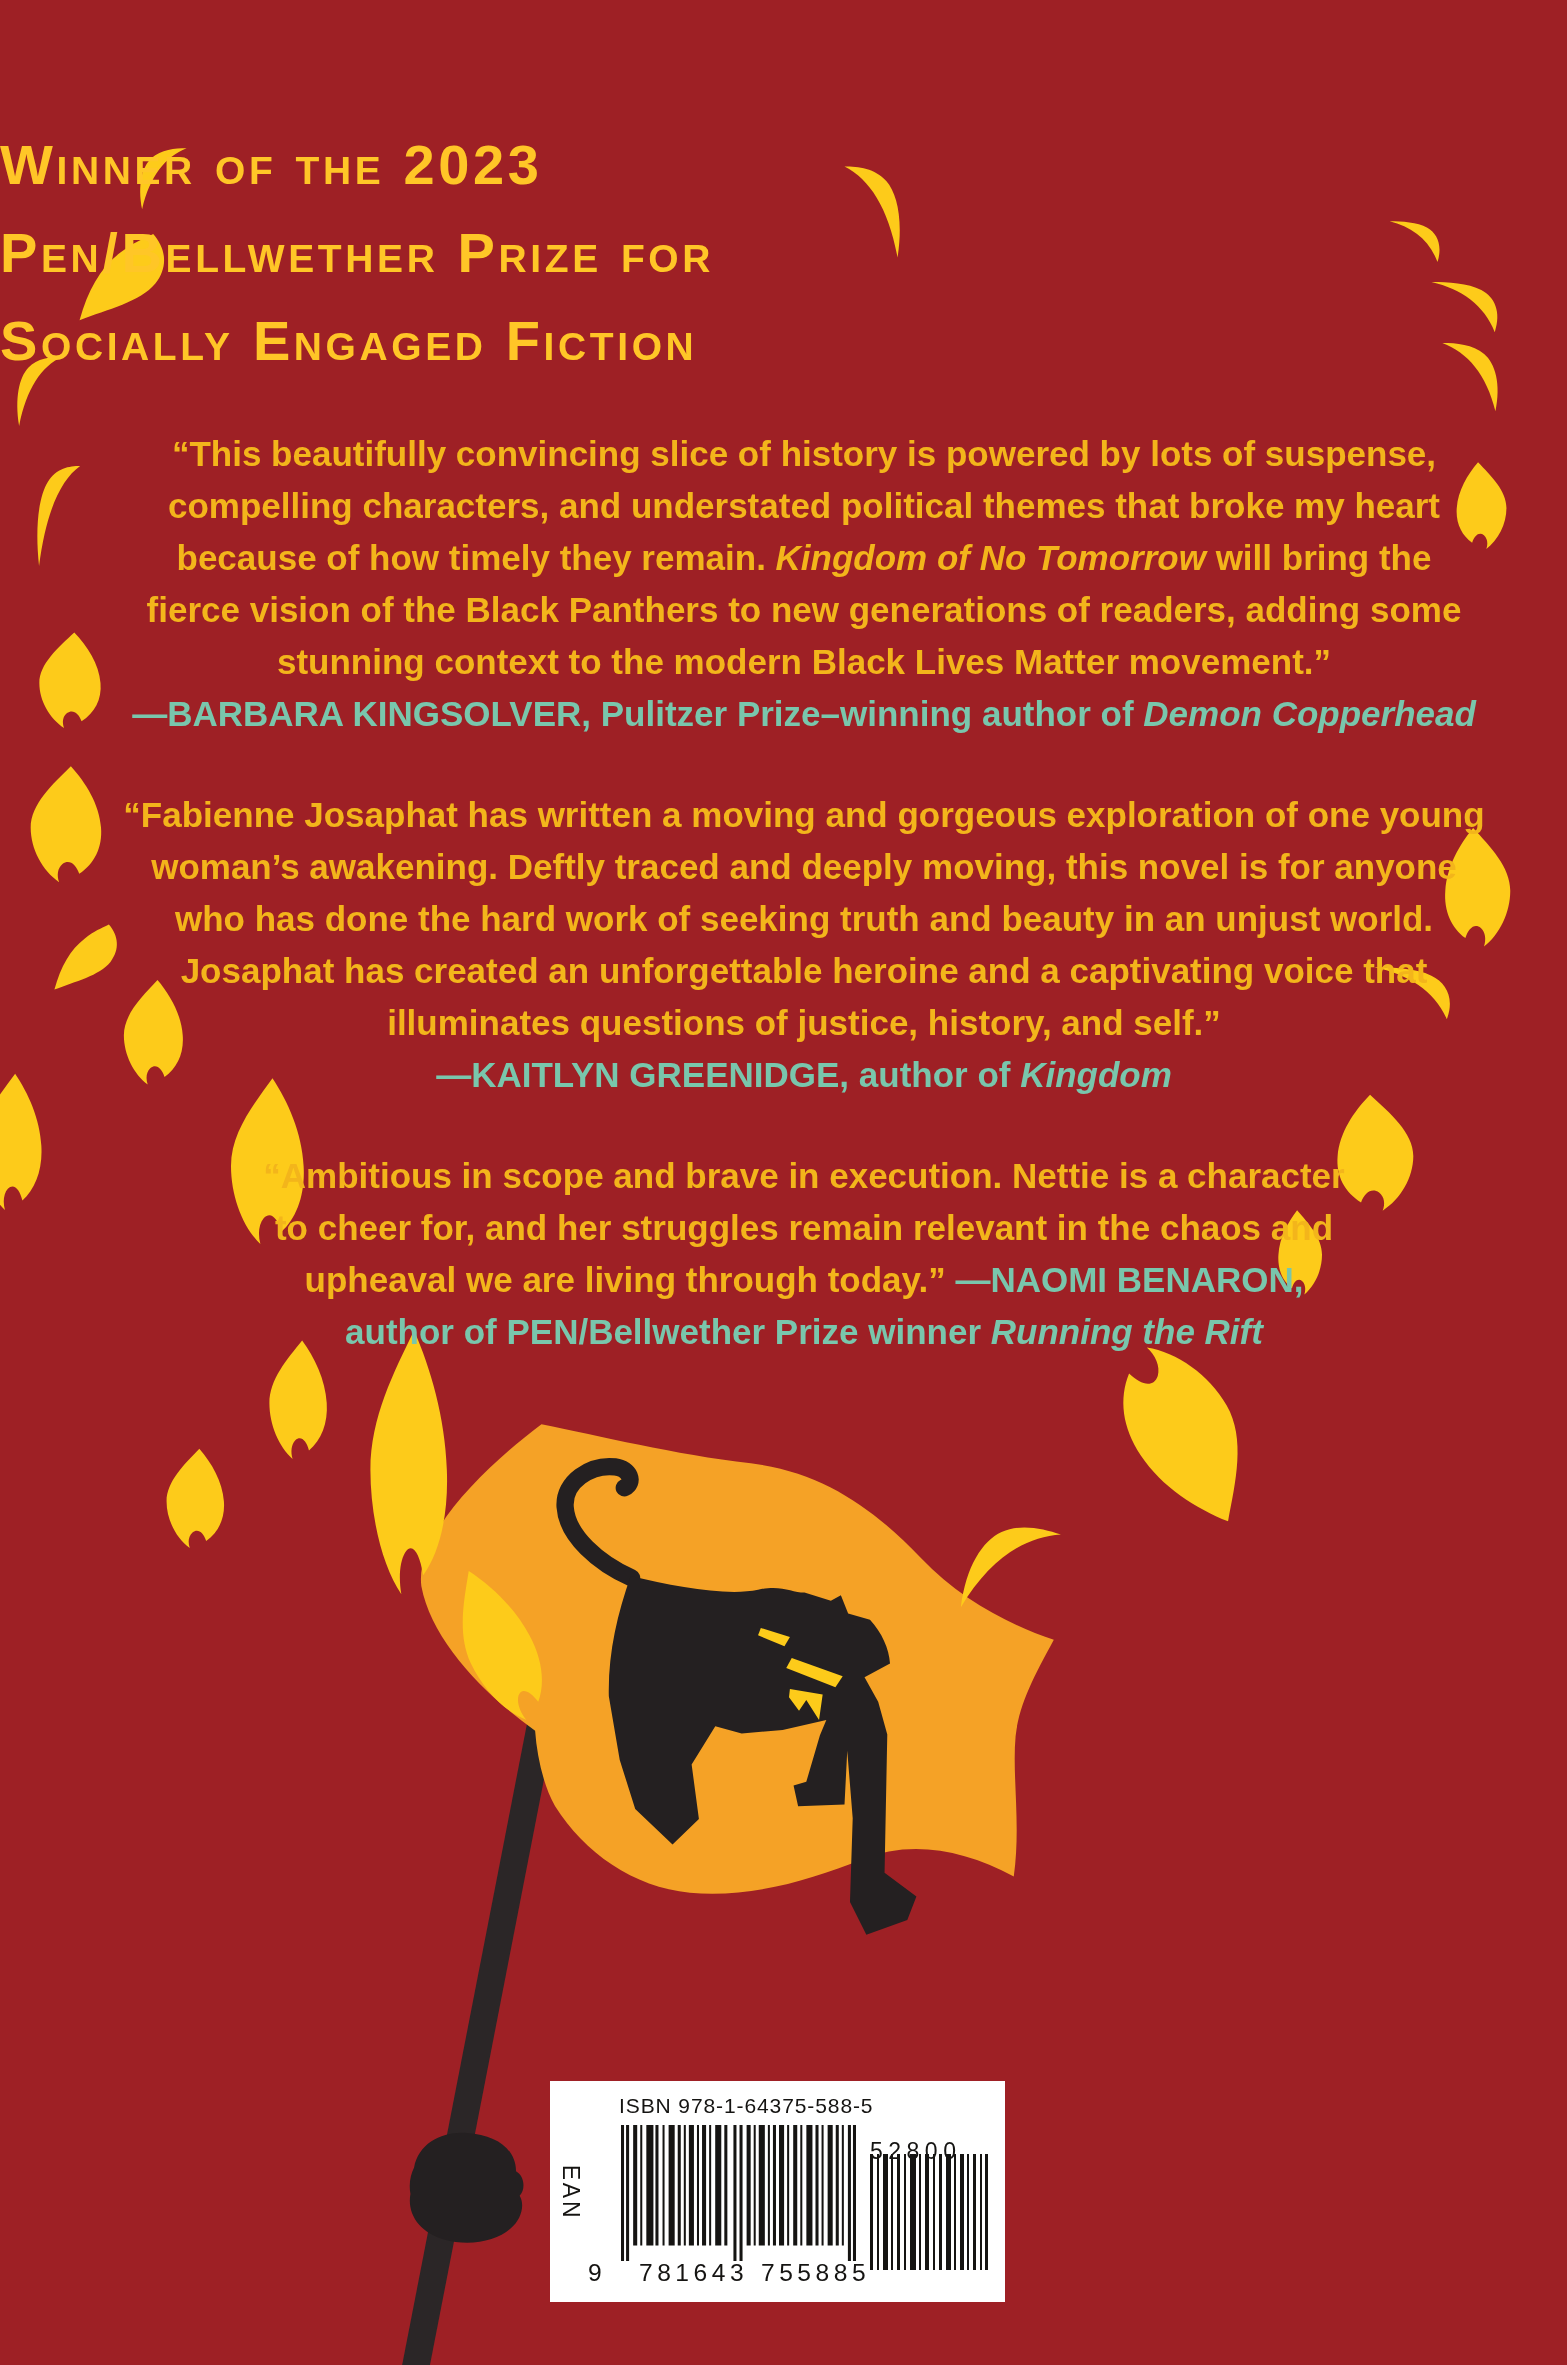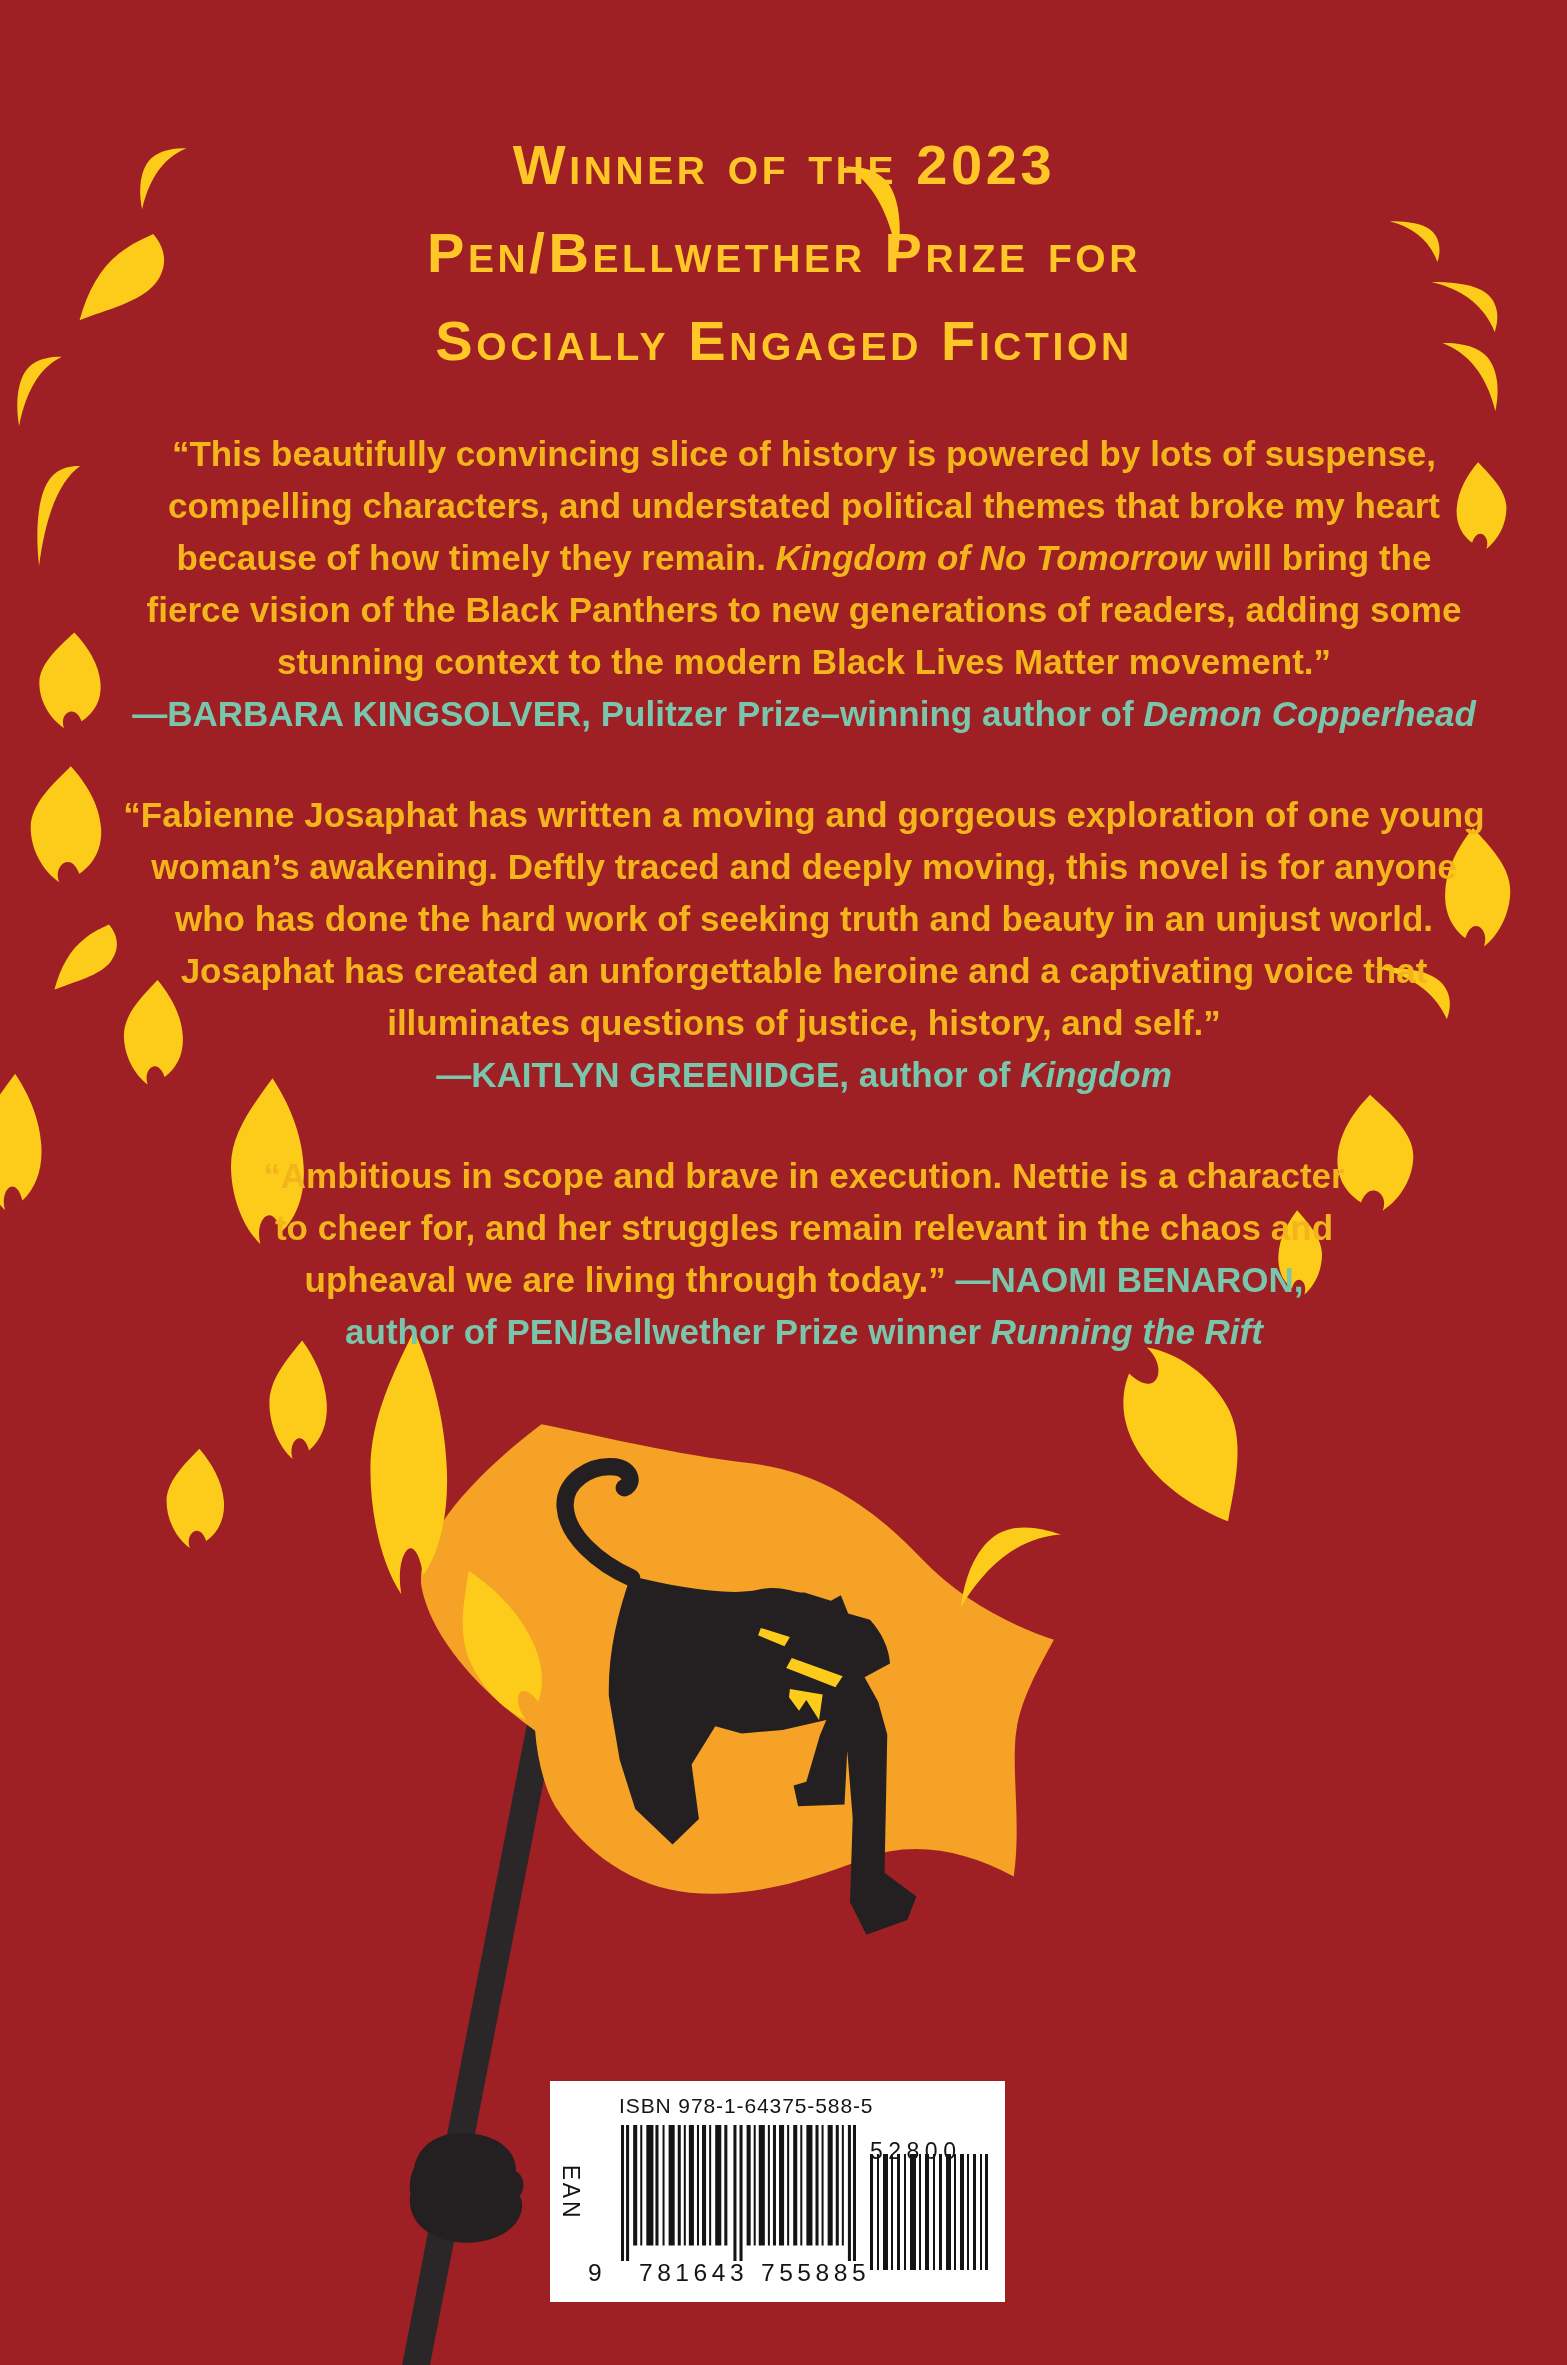--- a/index.html
+++ b/index.html
@@ -18,21 +18,21 @@
     position:relative;
     width:1568px;height:2366px;
     background:var(--bg);
     overflow:hidden;
     font-family:"Liberation Sans", sans-serif;
   }
   #artwork{position:absolute;left:0;top:0;width:1568px;height:2366px;}
   
   #award{
     position:absolute;left:0;top:121px;width:100%;
-    text-align:center;
+    text-align:left;
     color:var(--heading);
     font-weight:bold;
     font-variant:small-caps;
     font-size:56px;
     line-height:88px;
     letter-spacing:3.6px;
   }
   
   .quote{
     position:absolute;left:0;width:100%;

